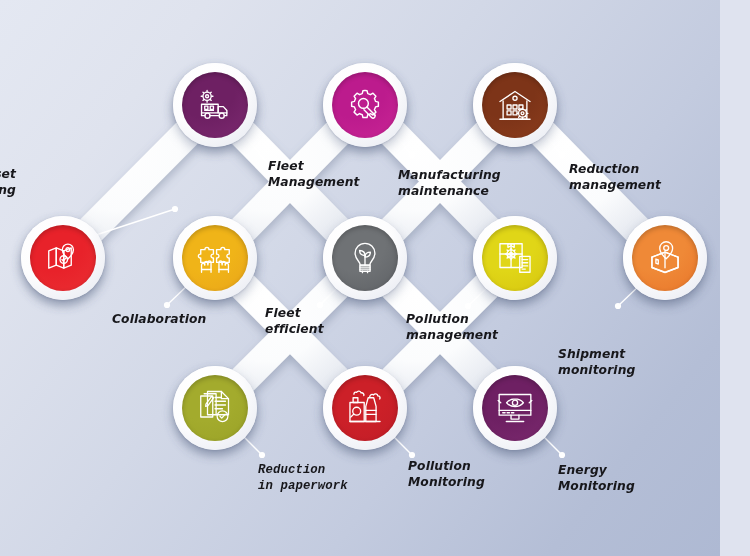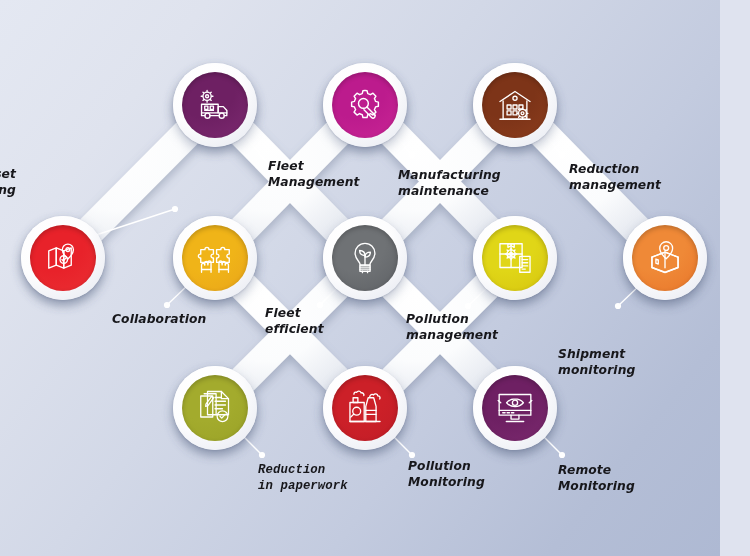--- a/index.html
+++ b/index.html
@@ -349,17 +349,17 @@
       <div class="lbl l" style="left: 265px; top: 305px;">Fleet
 efficient</div>
       <div class="lbl l" style="left: 406px; top: 311px;">Pollution
 management</div>
       <div class="lbl l" style="left: 558px; top: 305px; margin-top: 41px;">Shipment
 monitoring</div>
       <div class="lbl l" style="left: 258px; top: 462px; font-family: Liberation Mono, monospace;">Reduction
 in paperwork</div>
       <div class="lbl l" style="left: 408px; top: 458px;">Pollution
 Monitoring</div>
-      <div class="lbl l" style="left: 558px; top: 462px;">Remote
+      <div class="lbl l" style="left: 558px; top: 462px;">Energy
 Monitoring</div>
     </div>
 
 </div>
 
 </body></html>

